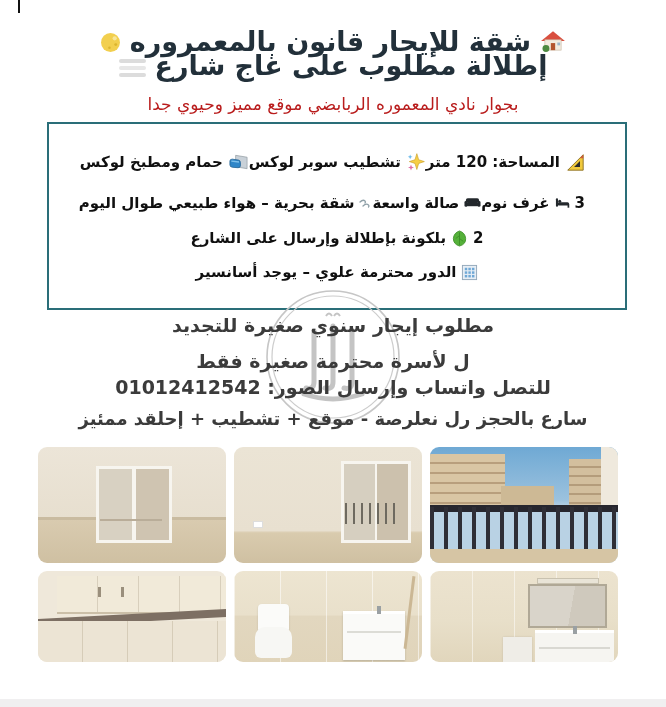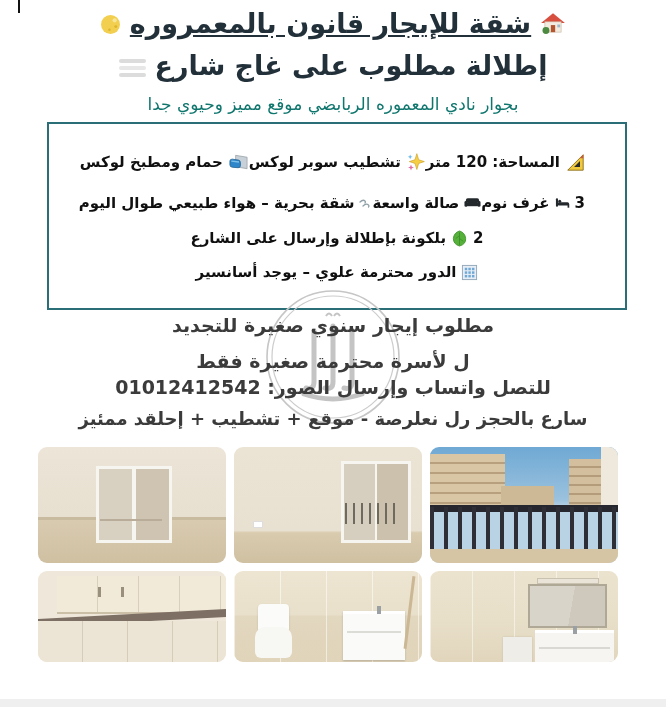--- a/index.html
+++ b/index.html
@@ -5,24 +5,24 @@
   html,body{margin:0;padding:0;}
   body{
     width:666px;height:707px;position:relative;background:#ffffff;
     font-family:"DejaVu Sans",sans-serif;overflow:hidden;
   }
   .abs{position:absolute;}
   
   .cursor-mark{left:18px;top:0;width:2px;height:13px;background:#111;}
   .title-line{left:0;right:0;display:flex;justify-content:center;align-items:center;
     direction:rtl;gap:9px;color:#22303a;font-weight:bold;font-size:27px;line-height:1.2;}
-  .title1{top:8px;text-decoration:underline;}
+  .title1{top:26px;}
   .title2{top:50px;}
   .subtitle{left:0;right:0;top:94px;text-align:center;direction:rtl;
-    color:#0f766e;font-size:17px;font-weight:500;}
+    color:#b91c1c;font-size:17px;font-weight:500;}
   
   .feature-box{left:47px;top:122px;width:576px;height:184px;background:#ffffff;
     border:2px solid #2a6e78;z-index:1;}
   .feat-row{display:flex;direction:rtl;justify-content:space-between;align-items:center;
     padding:0 40px;font-size:15px;font-weight:bold;color:#101010;}
   .feat-row.centered{justify-content:center;}
   .row1{margin-top:28px;}
   .row2{margin-top:22px;}
   .row3{margin-top:17px;}
   .row4{margin-top:16px;}

